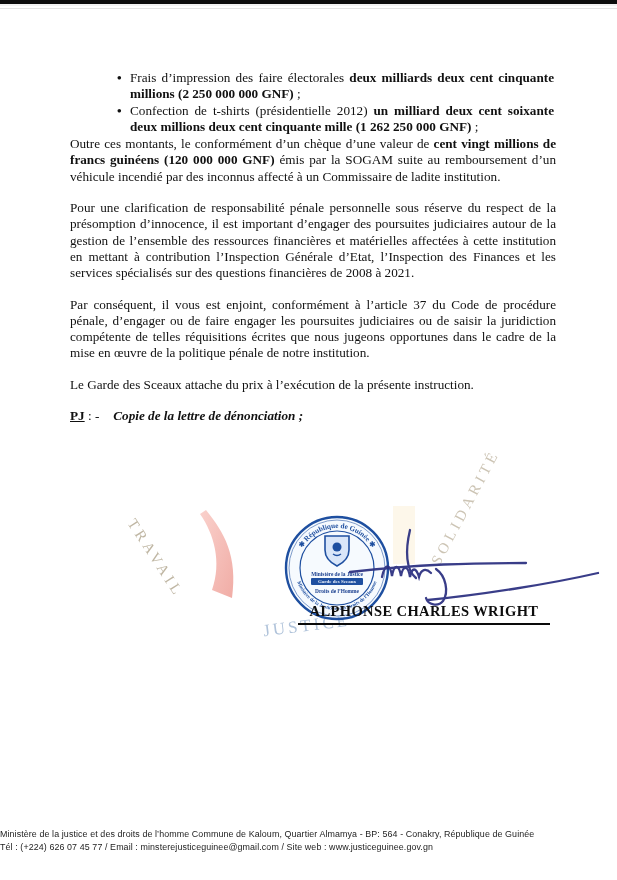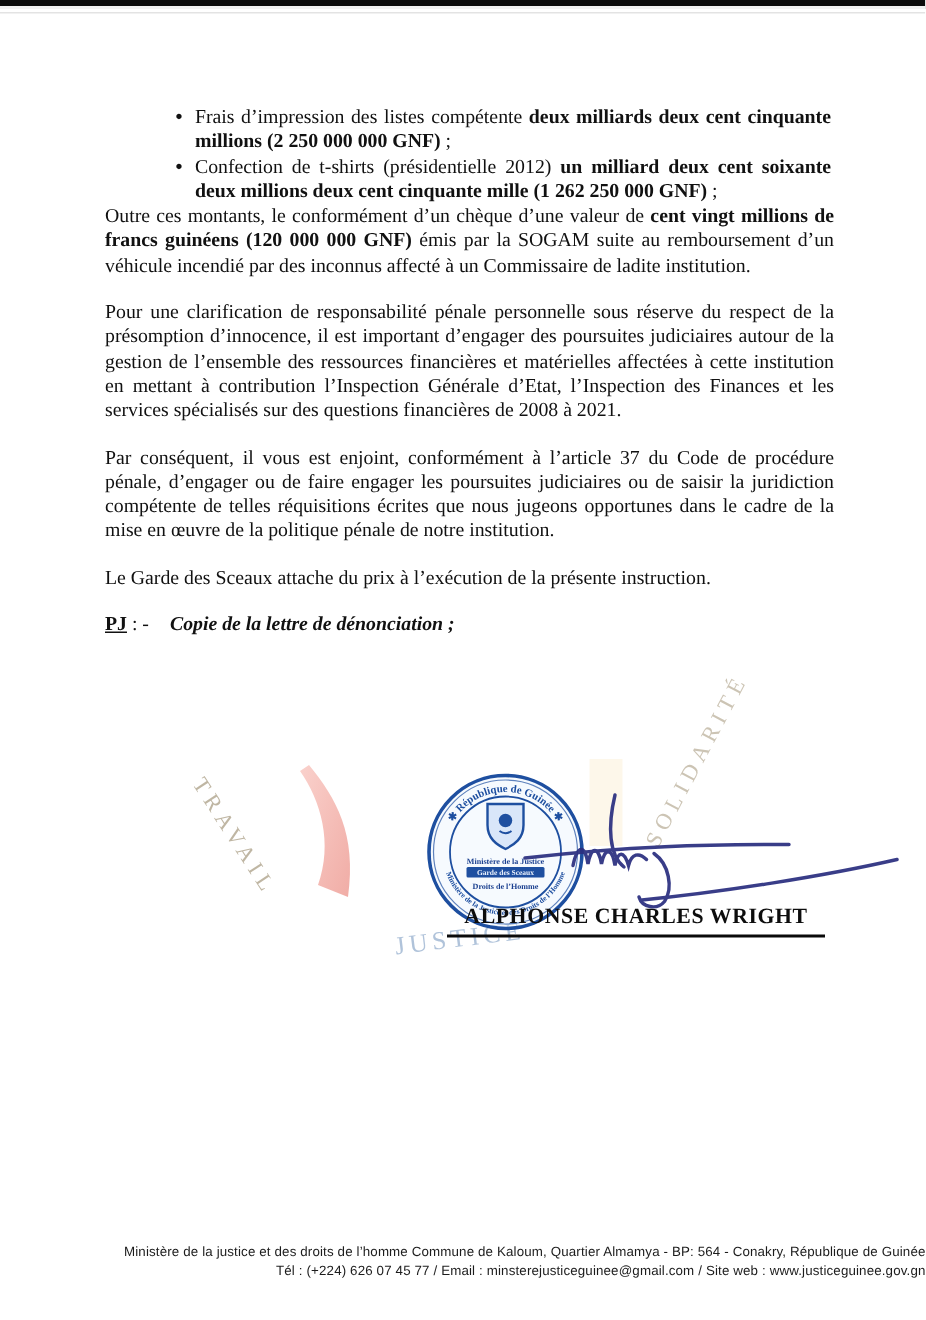--- a/index.html
+++ b/index.html
@@ -103,40 +103,40 @@
     padding-bottom: 3px;
     border-bottom: 2.5px solid #0a0a0a;
     color: #0d0d0d;
     white-space: nowrap;
   }
 
   
   .footer {
     position: absolute;
     left: 0; right: 0; top: 828px;
-    text-align: right;
+    text-align: left;
     font-family: "Liberation Sans", sans-serif;
     font-size: 8.9px;
     line-height: 12.5px;
     color: #1c1c1c;
     letter-spacing: 0.1px;
   }
 </style>
 </head>
 <body>
 
 <div class="page">
 
   <div class="top-bar"></div>
   <div class="top-hairline"></div>
 
   <div class="doc">
 
     <ul class="expenses">
-      <li><span>Frais d’impression des listes compétente </span><strong>deux milliards deux cent cinquante millions (2 250 000 000 GNF)</strong><span> ;</span></li>
+      <li><span>Frais d’impression des faire électorales </span><strong>deux milliards deux cent cinquante millions (2 250 000 000 GNF)</strong><span> ;</span></li>
       <li><span>Confection de t-shirts (présidentielle 2012) </span><strong>un milliard deux cent soixante deux millions deux cent cinquante mille (1 262 250 000 GNF)</strong><span> ;</span></li>
     </ul>
 
     <p><span>Outre ces montants, le conformément d’un chèque d’une valeur de </span><strong>cent vingt millions de francs guinéens (120 000 000 GNF)</strong><span> émis par la SOGAM suite au remboursement d’un véhicule incendié par des inconnus affecté à un Commissaire de ladite institution.</span></p>
 
 
     <p><span>Pour une clarification de responsabilité pénale personnelle sous réserve du respect de la présomption d’innocence, il est important d’engager des poursuites judiciaires autour de la gestion de l’ensemble des ressources financières et matérielles affectées à cette institution en mettant à contribution l’Inspection Générale d’Etat, l’Inspection des Finances et les services spécialisés sur des questions financières de 2008 à 2021.</span></p>
 
     <p><span>Par conséquent, il vous est enjoint, conformément à l’article 37 du Code de procédure pénale, d’engager ou de faire engager les poursuites judiciaires ou de saisir la juridiction compétente de telles réquisitions écrites que nous jugeons opportunes dans le cadre de la mise en œuvre de la politique pénale de notre institution.</span></p>
 

